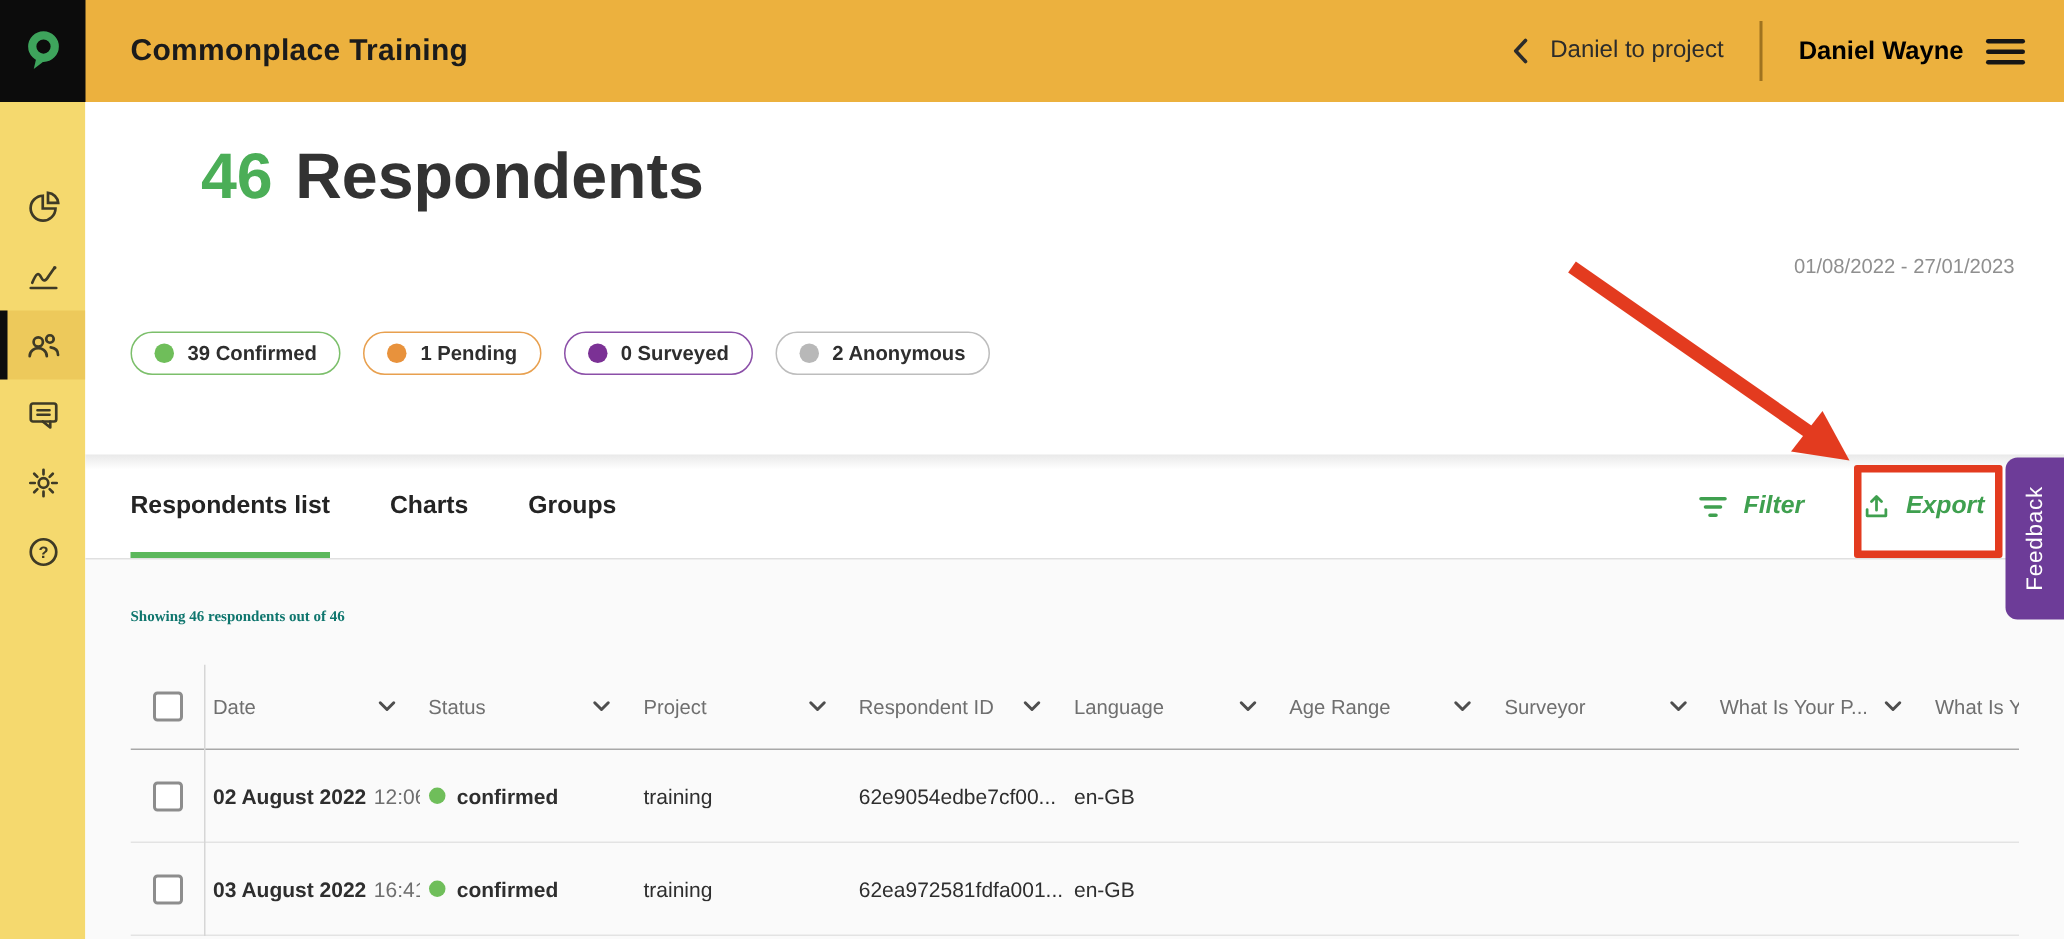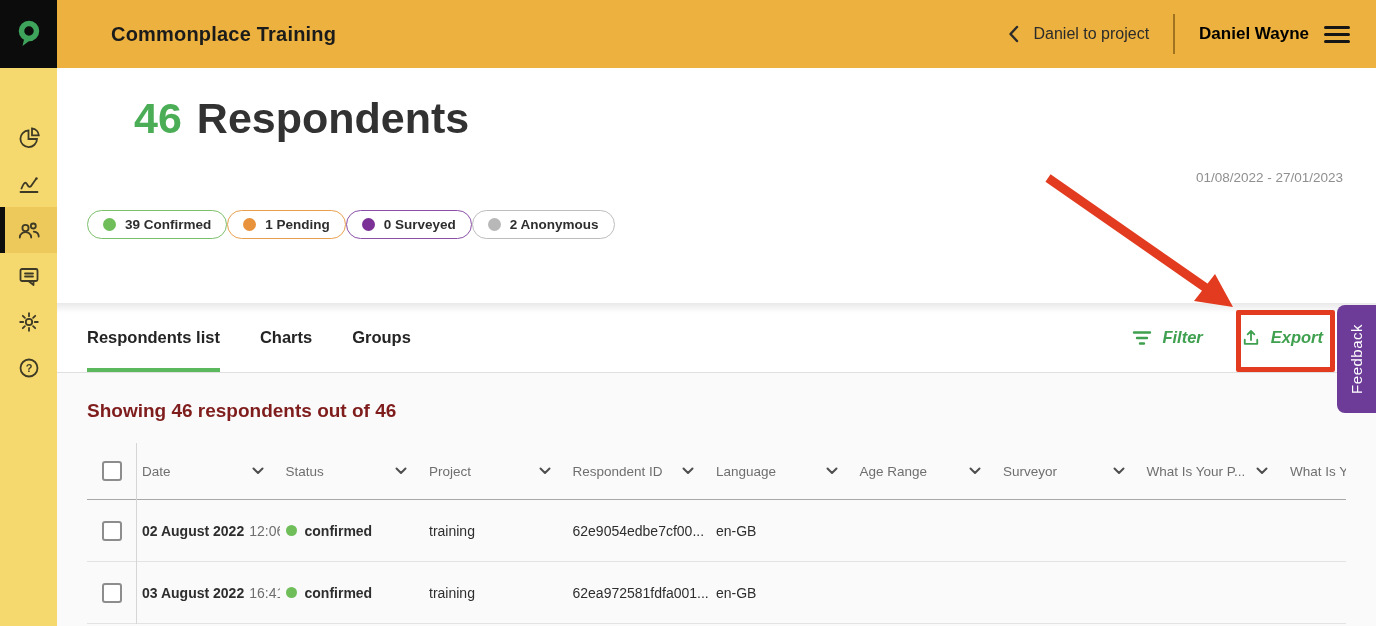--- a/index.html
+++ b/index.html
@@ -1,20 +1,20 @@
 <!DOCTYPE html>
 <html><head>
 <meta charset="utf-8">
 <style>
   * { margin:0; padding:0; box-sizing:border-box; }
   html,body { width:1376px; height:626px; overflow:hidden; }
   body { font-family:"Liberation Sans", sans-serif; position:relative; background:#fff; }
 
   
-  .topbar { height:68px; background:#ECB13E; display:flex; align-items:center;gap:24px; }
+  .topbar { height:68px; background:#ECB13E; display:flex; align-items:center; }
   .logo-box { width:57px; height:68px; background:#0c0c0c; display:flex; align-items:center; justify-content:center; flex:none; }
   .app-title { margin-left:30px; font-size:20px; font-weight:bold; color:#1b1b1b; letter-spacing:.2px; }
   .top-right { margin-left:auto; display:flex; align-items:center; }
   .return-link { display:flex; align-items:center; gap:14px; font-size:16px; color:#2b2b2b; cursor:pointer; }
   .vdivider { width:2px; height:40px; background:rgba(97,64,6,.55); margin:0 24px; }
   .user-name { font-size:17px; font-weight:bold; color:#000000; }
   .hamburger { display:flex; flex-direction:column; gap:4px; margin:0 26px 0 15px; cursor:pointer; }
   .hamburger span { width:26px; height:3px; background:#161616; border-radius:2px; }
 
   
@@ -26,40 +26,40 @@
   .main { flex:1; position:relative; background:#fff; }
 
   
   .hero { height:235px; position:relative; background:#fff; }
   .headline { position:absolute; left:30px; top:26px; display:flex; align-items:baseline; gap:15px; }
   .count { font-size:43px; font-weight:bold; color:#4BAE57;margin-left:47px; }
   .page-title { font-size:43px; font-weight:bold; color:#323232; }
   .scope { position:absolute; right:30px; top:48px; width:153px; display:flex; align-items:center; justify-content:space-between; padding:0 4px 10px 10px; border-bottom:2px solid #3a3a3a; cursor:pointer; }
   .scope b { font-size:17px; color:#1c1c1c; }
   .date-range { position:absolute; right:30px; top:102px; width:153px; text-align:center; font-size:13.5px; color:#8f8f8f; }
-  .badges { position:absolute; left:30px; top:142px; display:flex; }
+  .badges { position:absolute; left:30px; top:153px; display:flex; gap:15px; }
   .badge { height:29px; border-radius:15px; background:#fff; border:1px solid; display:flex; align-items:center; gap:9px; padding:0 15px; font-size:13.5px; font-weight:bold; color:#2e2e2e; cursor:pointer; }
   .dot { width:13px; height:13px; border-radius:50%; flex:none; }
   .b-confirmed { border-color:#7CBF6B; } .b-confirmed .dot { background:#6FBE5A; }
   .b-pending   { border-color:#E8A04F; } .b-pending .dot   { background:#E8923C; }
   .b-surveyed  { border-color:#8B4FA8; } .b-surveyed .dot  { background:#7B3195; }
   .b-anon      { border-color:#BDBDBD; } .b-anon .dot      { background:#B8B8B8; }
 
   
   .tabbar { height:70px; background:linear-gradient(#e9e9e9, #ffffff 10px); border-bottom:1px solid #e0e0e0; display:flex; align-items:center; padding:0 53px 0 30px; position:relative; }
   .tabs { display:flex; gap:40px; height:100%; }
   .tab { display:flex; align-items:center; font-size:16.5px; font-weight:bold; color:#242424; position:relative; cursor:pointer; }
   .tab.active::after { content:""; position:absolute; left:0; right:0; bottom:0; height:4px; background:#5CB85C; }
   .actions { margin-left:auto; display:flex; align-items:center; gap:38px; }
   .act-btn { display:flex; align-items:center; gap:10px; font-size:16.5px; font-weight:bold; color:#3FA04F; cursor:pointer;font-style:italic; }
 
   
   .content { height:253px; background:#FAFAFA; padding:0 30px; }
   .listbar { padding-top:20px; display:flex; align-items:center; justify-content:space-between; height:56px; }
-  .summary { font-size:19px; font-weight:bold; color:#7f1d1d; }
+  .summary { font-size:10px; font-weight:bold; color:#0f766e;font-family:Liberation Serif, serif; }
   .cols-btn { height:35px; border:1px solid #c4c4c4; border-radius:18px; background:#fff; display:flex; align-items:center; gap:10px; padding:0 18px; font-size:15px; font-weight:bold; color:#3FA04F; cursor:pointer; }
 
   .table { margin-top:14px; width:1259px; overflow:hidden; position:relative; }
   .vline { position:absolute; left:49px; top:0; bottom:0; width:1px; background:#d6d6d6; }
   .thead, .trow { display:flex; align-items:center; width:1340px; }
   .thead { height:57px; border-bottom:1px solid #a8a8a8; }
   .trow { height:62px; border-bottom:1px solid #e3e3e3; }
   .cb-cell { width:49px; flex:none; display:flex; align-items:center; justify-content:center; }
   .checkbox { width:20px; height:20px; border:2px solid #8d8d8d; border-radius:3px; background:#fff; cursor:pointer; }
   .col { width:143.5px; flex:none; display:flex; align-items:center; justify-content:space-between; padding:0 16px 0 6px; overflow:hidden; white-space:nowrap; }

